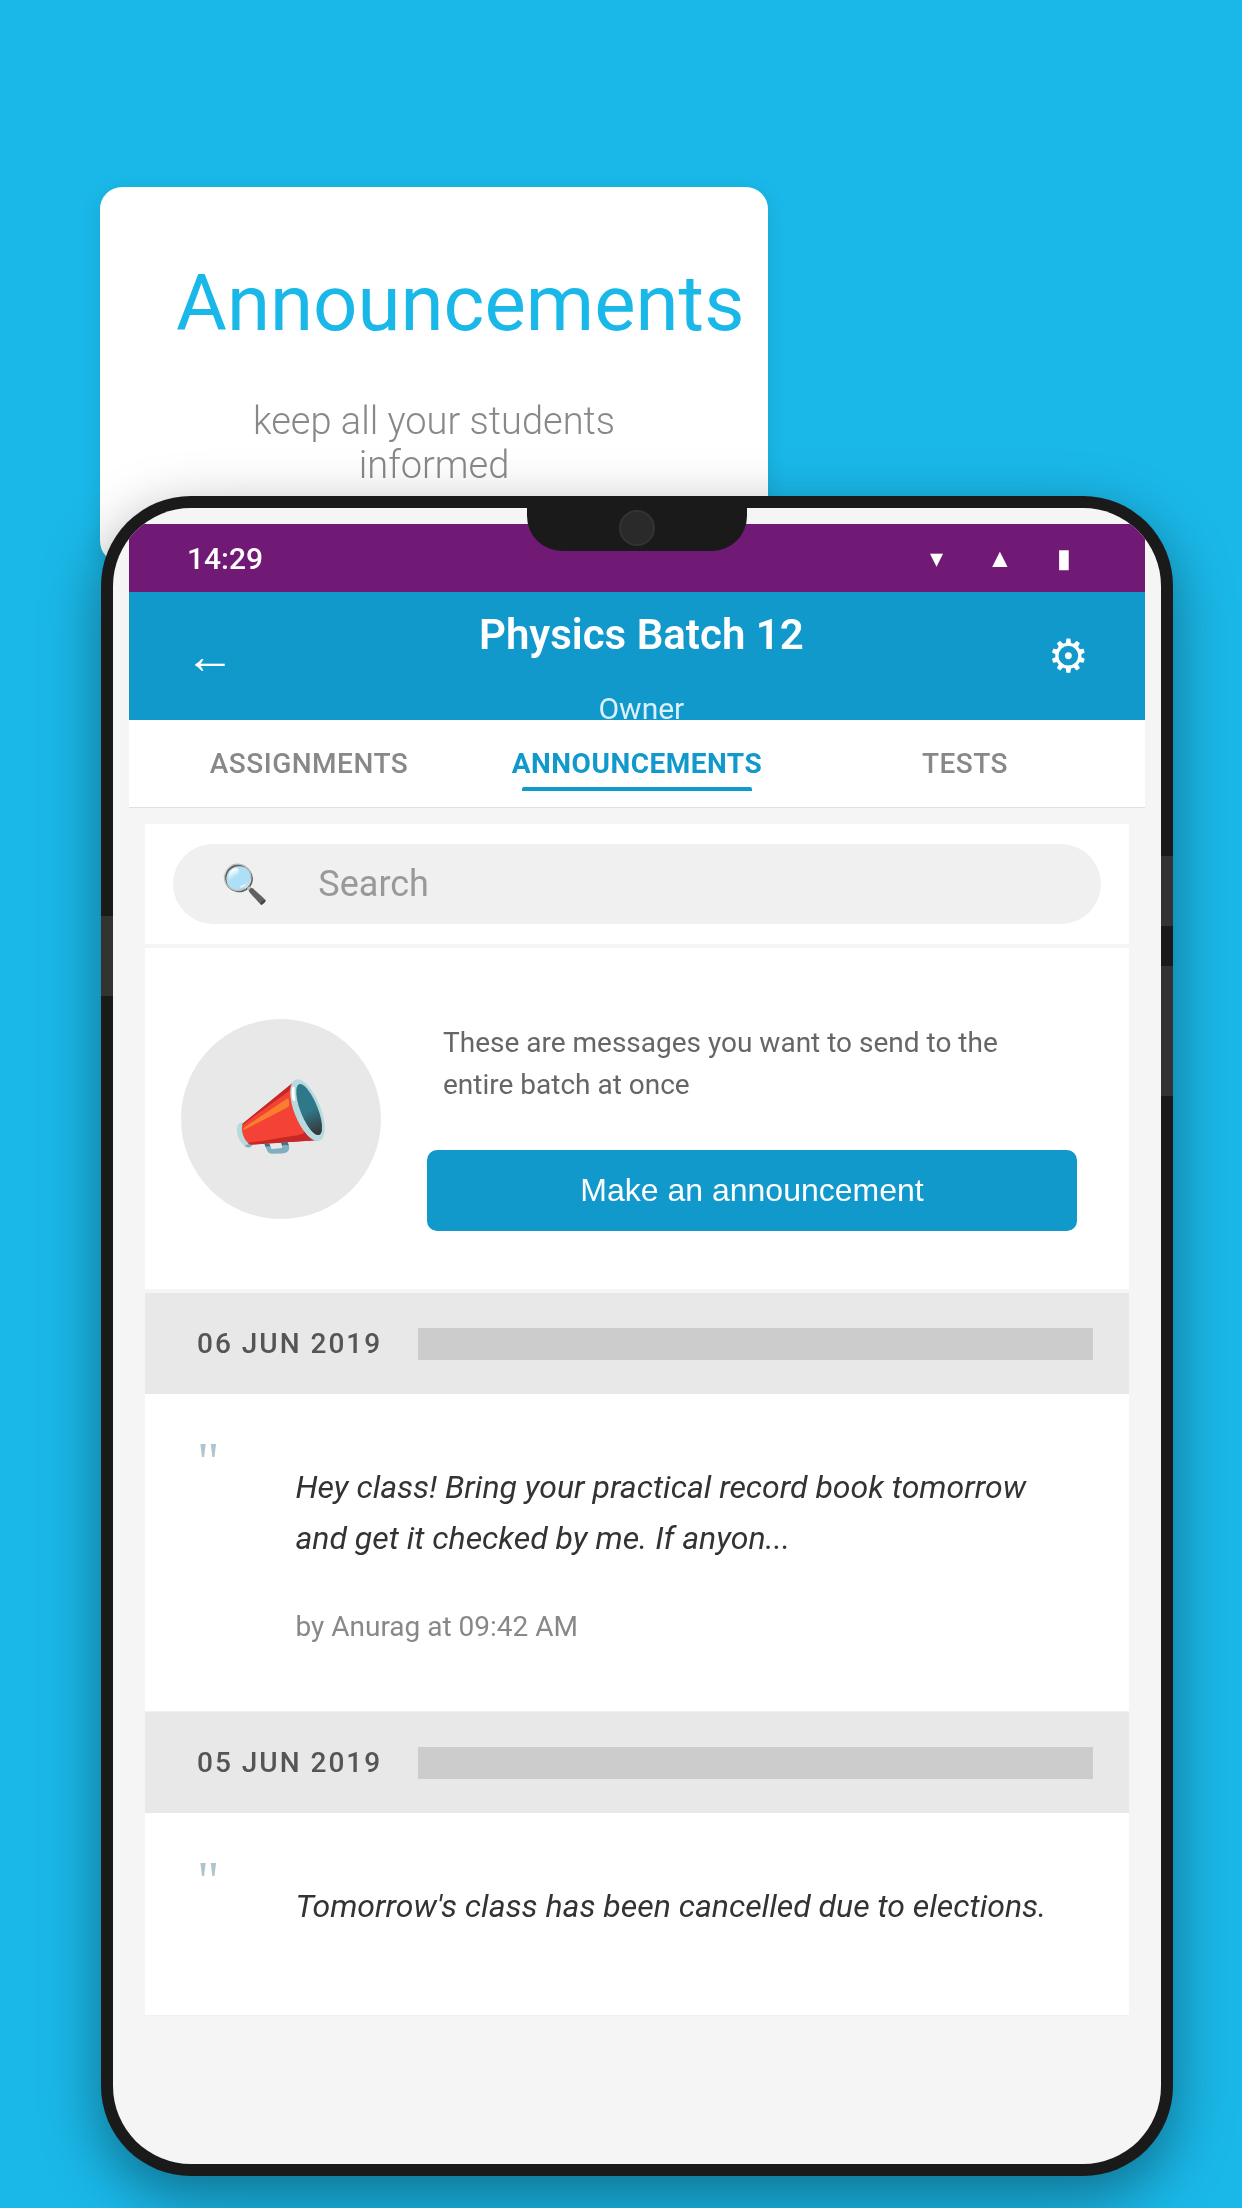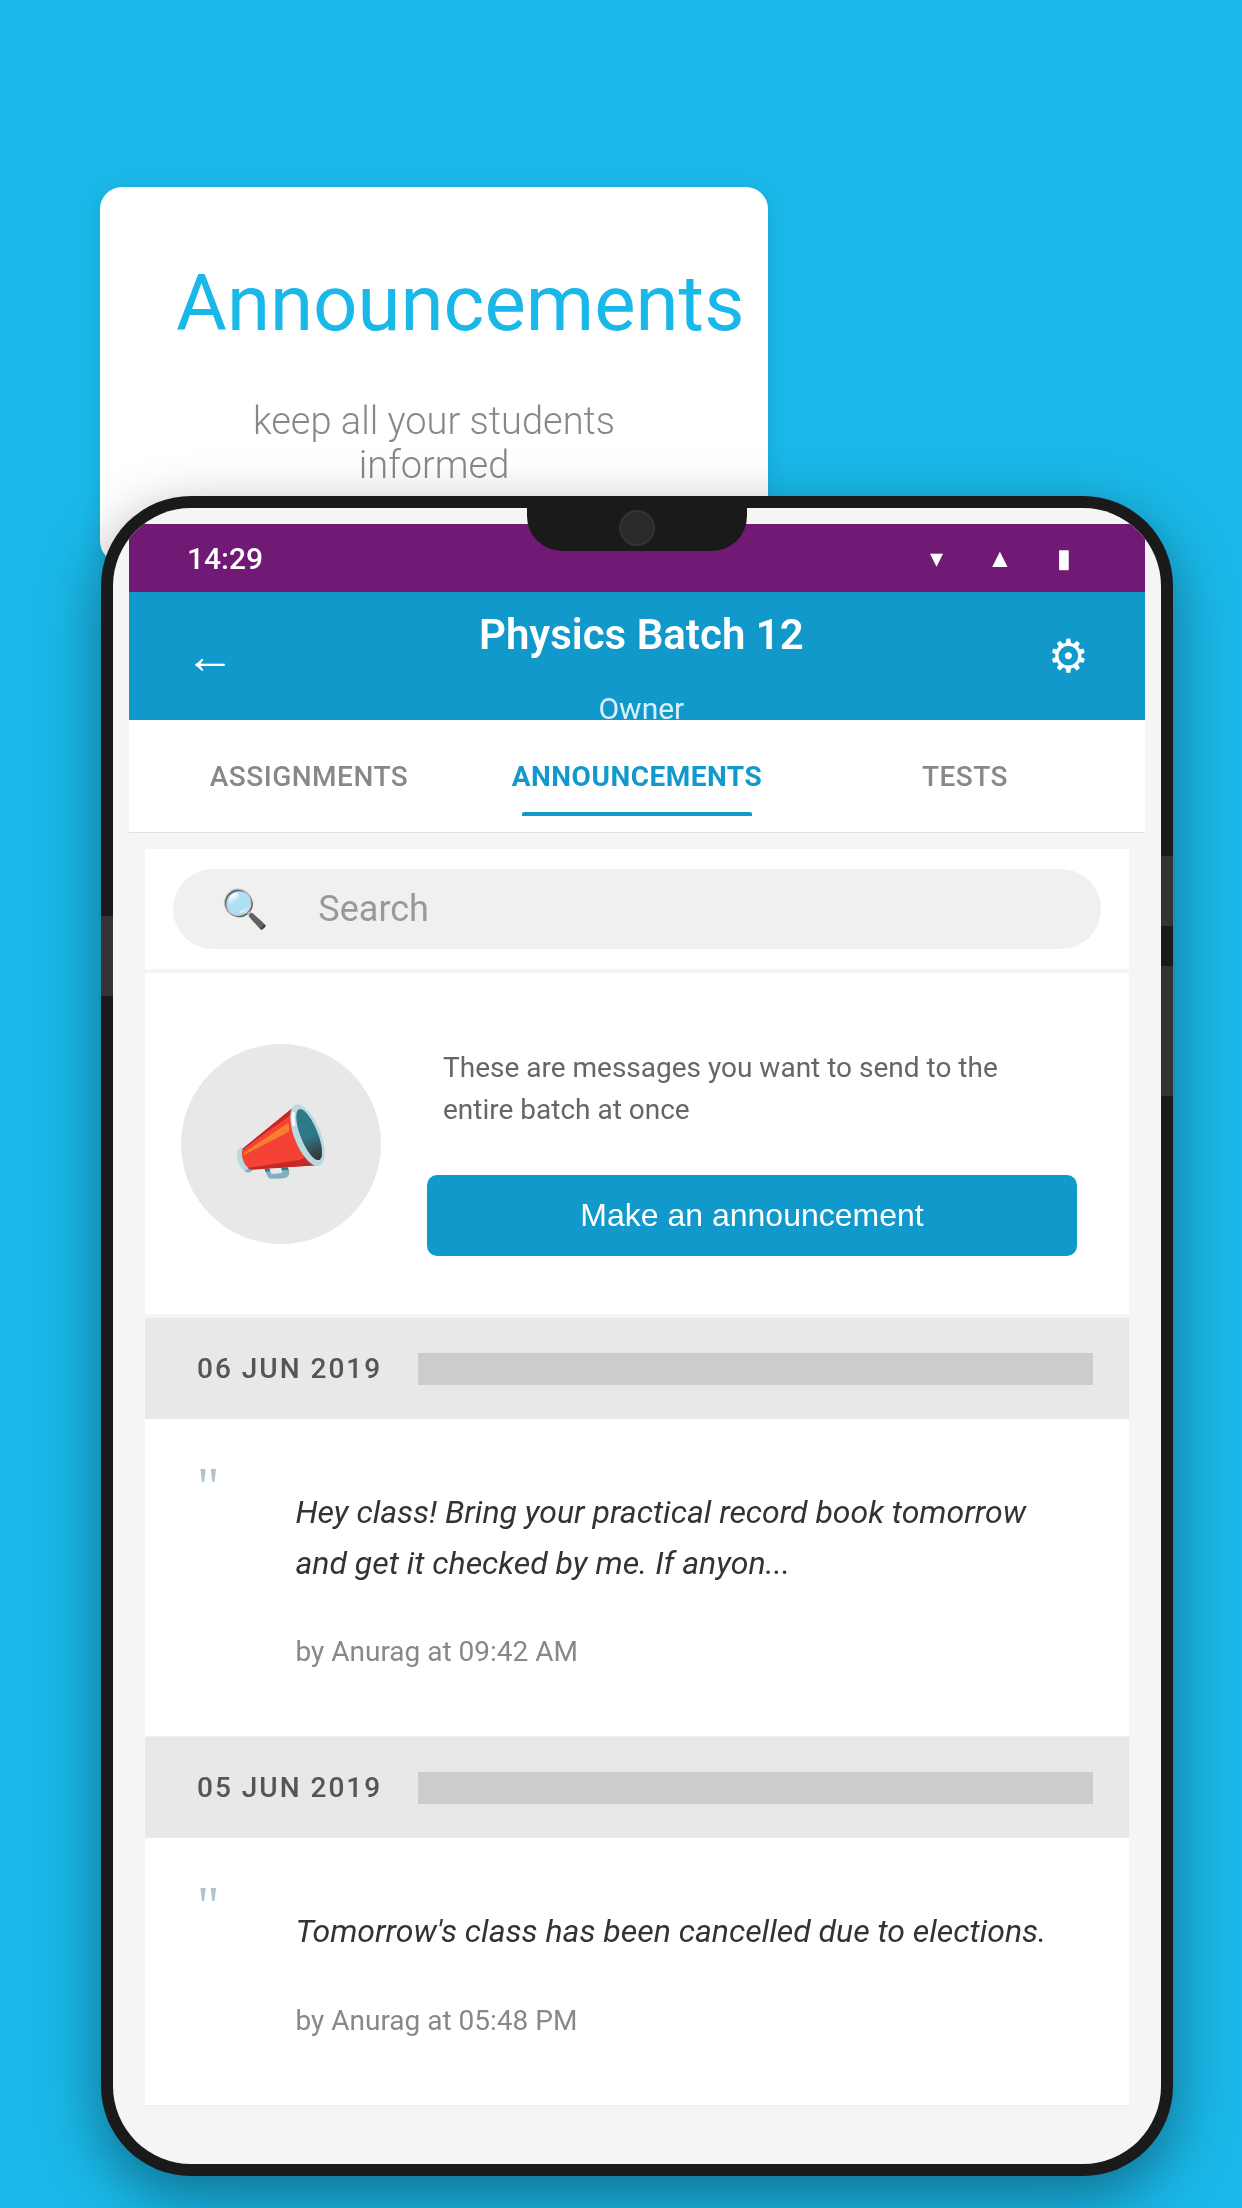--- a/index.html
+++ b/index.html
@@ -166,21 +166,21 @@
     }
 
     .app-bar-settings {
       color: white;
       font-size: 46px;
     }
 
     
     .tab-bar {
       background: white;
-      height: 113px;
+      height: 88px;
       display: flex;
       border-bottom: 1px solid #e0e0e0;
     }
 
     .tab-item {
       flex: 1;
       text-align: center;
       font-size: 28px;
       font-weight: 500;
       color: #888;
@@ -468,19 +468,18 @@
 
       <div class="date-separator">
         <span class="date-text">05  JUN  2019</span>
         <div class="date-line"></div>
       </div>
 
       <div class="announcement-item">
         <div class="quote-icon">"</div>
         <div class="announcement-content">
           <div class="announcement-text">Tomorrow's class has been cancelled due to elections.</div>
-          <div class="announcement-meta">by Anurag at 05:48 PM</div>
         </div>
       </div>
 
     </div>
   </div>
 </div>
 
 </body></html>

